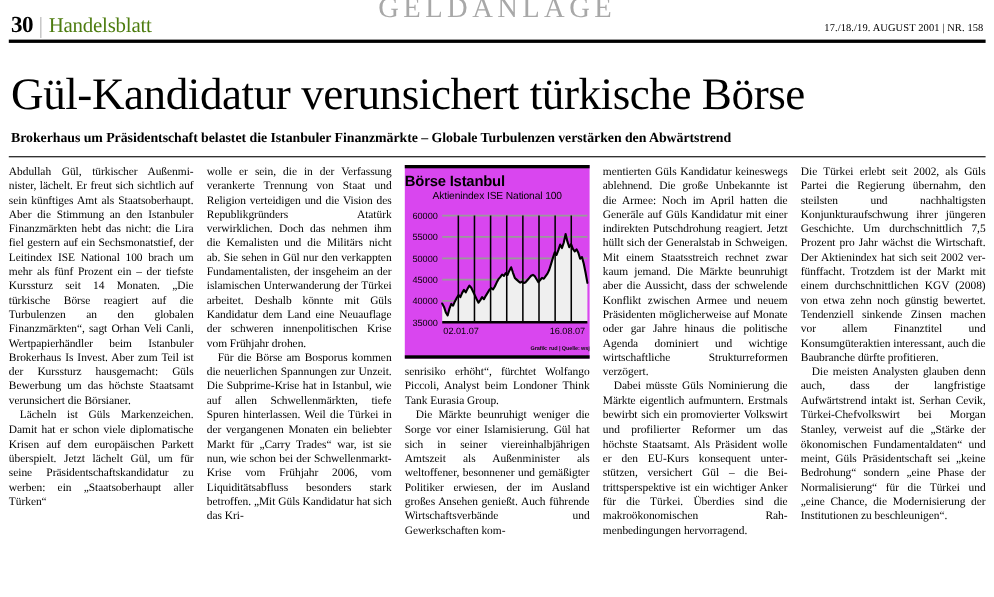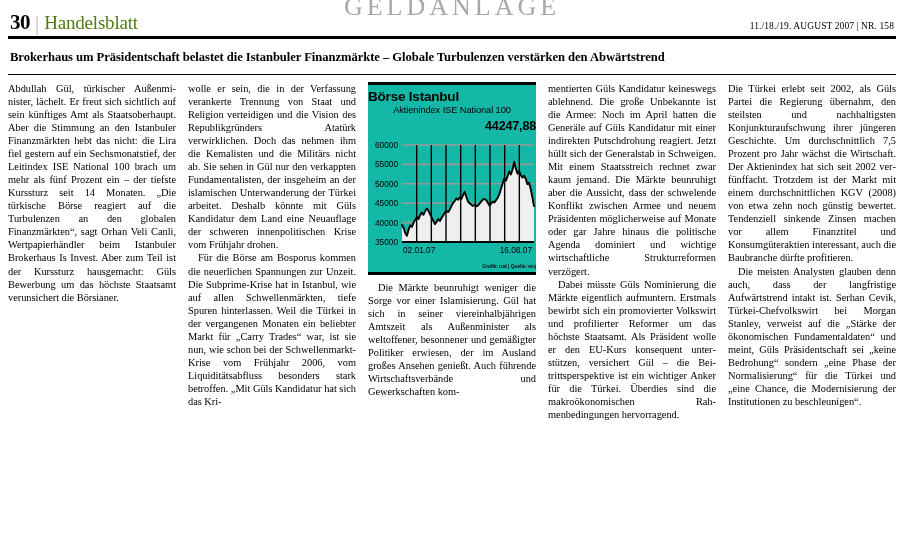--- a/index.html
+++ b/index.html
@@ -119,21 +119,21 @@
     font-family:"Liberation Sans",sans-serif;
     font-size:8.2px;letter-spacing:0.3px;color:#333;
   }
 
   
   .chartbox{
     border-top:3px solid #000;
     border-bottom:3px solid #000;
     padding:4px 0 3px 0;
     margin-bottom:6px;
-    background:#14b8a6;
+    background:#d946ef;
   }
   .chart-title{
     font-family:"Liberation Sans",sans-serif;
     font-size:13.5px;font-weight:bold;line-height:1.15;
     letter-spacing:-0.2px;
   }
   .chart-sub{
     font-family:"Liberation Sans",sans-serif;
     font-size:9.3px;line-height:1.2;
     margin-top:1px;letter-spacing:-0.1px;text-align:center;
@@ -169,50 +169,51 @@
 
   <div class="masthead">
     <div class="mh-left">
       <span class="mh-pageno">30</span>
       <span class="mh-rule">|</span>
       <span class="mh-paper">Handelsblatt</span>
     </div>
     <div class="mh-center">
       <span class="mh-section">GELDANLAGE</span>
     </div>
-    <div class="mh-right">11./18./19. AUGUST 2007 | NR. 158</div>
+    <div class="mh-right">17./18./19. AUGUST 2001 | NR. 158</div>
   </div>
   <div class="rule-thick"></div>
 
   <div class="headline-wrap">
+    <h1 class="headline">Gül-Kandidatur verunsichert türkische Börse</h1>
     <div class="subhead">Brokerhaus um Präsidentschaft belastet die Istanbuler Finanzmärkte – Globale Turbulenzen verstärken den Abwärtstrend</div>
   </div>
   <div class="rule-thin"></div>
 
   <div class="cols">
 
     <div class="col">
       <p>Abdullah Gül, türkischer Außenmi­nister, lächelt. Er freut sich sicht­lich auf sein künftiges Amt als Staatsoberhaupt. Aber die Stim­mung an den Istanbuler Finanz­märkten hebt das nicht: die Lira fiel gestern auf ein Sechsmonatstief, der Leitindex ISE National 100 brach um mehr als fünf Prozent ein – der tiefste Kurssturz seit 14 Mona­ten. „Die türkische Börse reagiert auf die Turbulenzen an den globa­len Finanzmärkten“, sagt Orhan Veli Canli, Wertpapierhändler beim Istanbuler Brokerhaus Is In­vest. Aber zum Teil ist der Kurs­sturz hausgemacht: Güls Bewer­bung um das höchste Staatsamt ver­unsichert die Börsianer.</p>
+      <p class="indent">Lächeln ist Güls Markenzei­chen. Damit hat er schon viele di­plomatische Krisen auf dem euro­päischen Parkett überspielt. Jetzt lächelt Gül, um für seine Präsident­schaftskandidatur zu werben: ein „Staatsoberhaupt aller Türken“</p>
     </div>
 
     <div class="gutter"></div>
 
     <div class="col">
       <p>wolle er sein, die in der Verfassung verankerte Trennung von Staat und Religion verteidigen und die Vision des Republikgründers Ata­türk verwirklichen. Doch das neh­men ihm die Kemalisten und die Militärs nicht ab. Sie sehen in Gül nur den verkappten Fundamenta­listen, der insgeheim an der islami­schen Unterwanderung der Tür­kei arbeitet. Deshalb könnte mit Güls Kandidatur dem Land eine Neuauflage der schweren innenpo­litischen Krise vom Frühjahr dro­hen.</p>
       <p class="indent">Für die Börse am Bosporus kom­men die neuerlichen Spannungen zur Unzeit. Die Subprime-Krise hat in Istanbul, wie auf allen Schwellenmärkten, tiefe Spuren hinterlassen. Weil die Türkei in der vergangenen Monaten ein belieb­ter Markt für „Carry Trades“ war, ist sie nun, wie schon bei der Schwellenmarkt-Krise vom Früh­jahr 2006, vom Liquiditätsabfluss besonders stark betroffen. „Mit Güls Kandidatur hat sich das Kri-</p>
     </div>
 
     <div class="gutter"></div>
 
     <div class="col">
 
       <div class="chartbox">
         <div class="chart-title">Börse Istanbul</div>
         <div class="chart-sub">Aktienindex ISE National 100</div>
-        <div class="chart-value">44247,88</div>
 
         <div class="chart-plot">
           <svg id="chart-svg" width="168" height="122" viewBox="0 0 168 122">
               <line x1="34" y1="5" x2="166" y2="5" stroke="#9a9a9a" stroke-width="1.6"></line>
               <text x="30" y="8" text-anchor="end" class="ax-label">60000</text>
               <line x1="34" y1="24.399999999999995" x2="166" y2="24.399999999999995" stroke="#9a9a9a" stroke-width="1.6"></line>
               <text x="30" y="27.399999999999995" text-anchor="end" class="ax-label">55000</text>
               <line x1="34" y1="43.800000000000004" x2="166" y2="43.800000000000004" stroke="#9a9a9a" stroke-width="1.6"></line>
               <text x="30" y="46.800000000000004" text-anchor="end" class="ax-label">50000</text>
               <line x1="34" y1="63.199999999999996" x2="166" y2="63.199999999999996" stroke="#9a9a9a" stroke-width="1.6"></line>
@@ -232,20 +233,21 @@
               <path d="M34.00 84.93 L35.65 88.03 L37.30 93.08 L38.95 95.79 L40.60 89.58 L42.25 85.32 L43.90 86.87 L45.55 82.99 L47.20 79.88 L48.85 77.17 L50.50 79.11 L52.15 75.23 L53.80 72.51 L55.45 74.84 L57.10 71.35 L58.75 68.63 L60.40 70.57 L62.05 74.06 L63.70 77.56 L65.35 81.05 L67.00 84.15 L68.65 81.82 L70.30 79.11 L71.95 81.05 L73.60 77.94 L75.25 75.23 L76.90 72.51 L78.55 70.96 L80.20 72.12 L81.85 69.41 L83.50 65.92 L85.15 62.81 L86.80 60.87 L88.45 58.54 L90.10 59.71 L91.75 57.38 L93.40 58.93 L95.05 55.05 L96.70 51.95 L98.35 56.99 L100.00 61.65 L101.65 63.20 L103.30 64.75 L104.95 65.92 L106.60 65.14 L108.25 66.30 L109.90 65.53 L111.55 63.59 L113.20 61.65 L114.85 59.71 L116.50 58.93 L118.15 60.10 L119.80 62.81 L121.45 65.53 L123.10 63.59 L124.75 61.65 L126.40 62.42 L128.05 60.10 L129.70 57.77 L131.35 54.28 L133.00 48.84 L134.65 43.41 L136.30 38.37 L137.95 40.70 L139.60 36.43 L141.25 31.38 L142.90 34.49 L144.55 29.44 L146.20 21.68 L147.85 28.67 L149.50 33.71 L151.15 31.00 L152.80 35.26 L154.45 37.59 L156.10 35.65 L157.75 38.76 L159.40 44.19 L161.05 42.64 L162.70 48.84 L164.35 56.99 L166.00 66.12" fill="none" stroke="#000000" stroke-width="1.9" stroke-linejoin="round" stroke-linecap="round"></path>
               <line x1="34" y1="102" x2="166" y2="102" stroke="#000" stroke-width="2.2"></line>
               <text x="35" y="113" text-anchor="start" class="ax-label-x">02.01.07</text>
               <text x="164" y="113" text-anchor="end" class="ax-label-x">16.08.07</text>
             </svg>
         </div>
 
         <div class="chart-credit">Grafik: rud | Quelle: wsj</div>
       </div>
 
+      <p>senrisiko erhöht“, fürchtet Wol­fango Piccoli, Analyst beim Londo­ner Think Tank Eurasia Group.</p>
       <p class="indent">Die Märkte beunruhigt weniger die Sorge vor einer Islamisierung. Gül hat sich in seiner viereinhalbjäh­rigen Amtszeit als Außenminister als weltoffener, besonnener und ge­mäßigter Politiker erwiesen, der im Ausland großes Ansehen genießt. Auch führende Wirtschaftsver­bände und Gewerkschaften kom-</p>
     </div>
 
     <div class="gutter"></div>
 
     <div class="col">
       <p>mentierten Güls Kandidatur keines­wegs ablehnend. Die große Unbe­kannte ist die Armee: Noch im April hatten die Generäle auf Güls Kandi­datur mit einer indirekten Putsch­drohung reagiert. Jetzt hüllt sich der Generalstab in Schweigen. Mit ei­nem Staatsstreich rechnet zwar kaum jemand. Die Märkte beunru­higt aber die Aussicht, dass der schwelende Konflikt zwischen Ar­mee und neuem Präsidenten mögli­cherweise auf Monate oder gar Jahre hinaus die politische Agenda dominiert und wichtige wirtschaftli­che Strukturreformen verzögert.</p>
       <p class="indent">Dabei müsste Güls Nominie­rung die Märkte eigentlich aufmun­tern. Erstmals bewirbt sich ein pro­movierter Volkswirt und profilier­ter Reformer um das höchste Staatsamt. Als Präsident wolle er den EU-Kurs konsequent unter­stützen, versichert Gül – die Bei­trittsperspektive ist ein wichtiger Anker für die Türkei. Überdies sind die makroökonomischen Rah­menbedingungen hervorragend.</p>
     </div>
 

